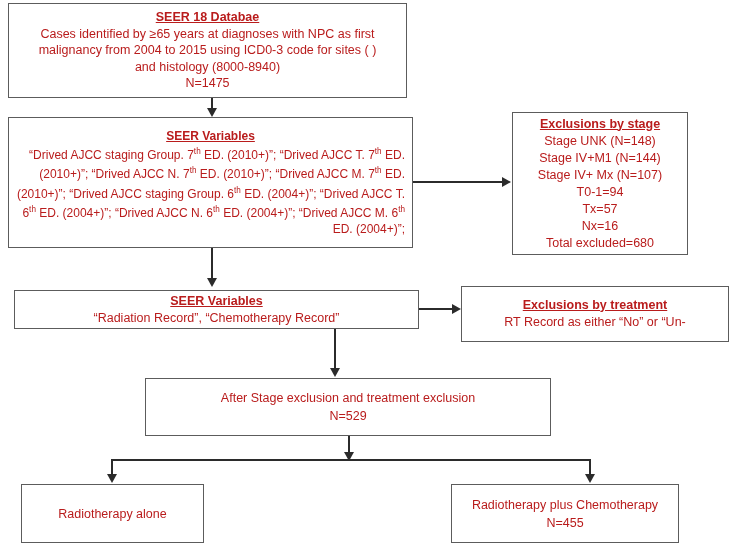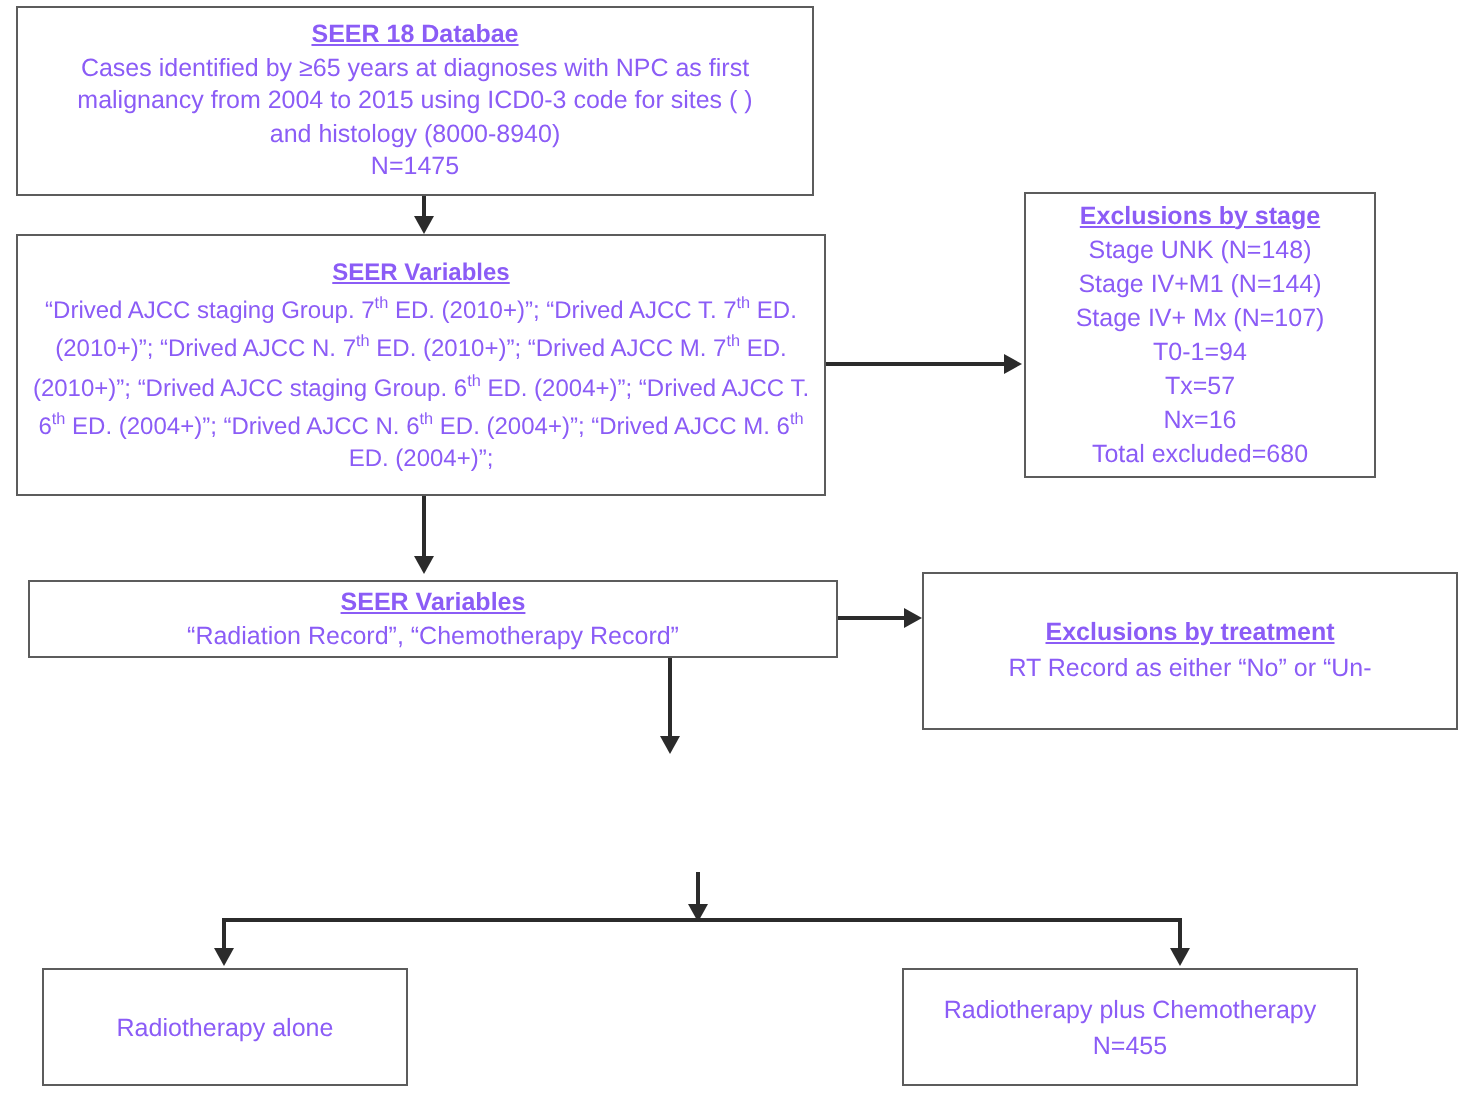--- a/index.html
+++ b/index.html
@@ -6,42 +6,42 @@
     margin: 0;
     padding: 0;
     background: #ffffff;
   }
   #canvas {
     position: relative;
     width: 742px;
     height: 547px;
     background: #ffffff;
     font-family: "Liberation Sans", sans-serif;
-    color: #8b5cf6;
+    color: #b91c1c;
     overflow: hidden;
   }
   .box {
     position: absolute;
     box-sizing: border-box;
     border: 1.5px solid #5c5c5c;
     background: #ffffff;
     display: flex;
     flex-direction: column;
     justify-content: center;
     text-align: center;
   }
   .box .title {
     text-decoration: underline;
     font-weight: 600;
   }
   .line {
     white-space: normal;
   }
   .just {
-    text-align: center;
+    text-align: right;
   }
   
   .vline {
     position: absolute;
     background: #2b2b2b;
     width: 2px;
   }
   .hline {
     position: absolute;
     background: #2b2b2b;
@@ -61,23 +61,23 @@
     height: 0;
     border-top: 5px solid transparent;
     border-bottom: 5px solid transparent;
     border-left: 9px solid #2b2b2b;
   }
   sup { font-size: 0.68em; vertical-align: super; }
 
   
   #box-seer-database { left: 8px;   top: 3px;   width: 399px; height: 95px;  padding: 3px 6px; font-size: 12.5px; line-height: 16.5px; }
   #box-seer-variables-staging { left: 8px; top: 117px; width: 405px; height: 131px; padding: 4px 7px; font-size: 12px; line-height: 16.2px; }
-  #box-exclusions-stage { left: 512px; top: 96px; width: 176px; height: 143px; padding: 2px 4px; font-size: 12.5px; line-height: 17px; }
+  #box-exclusions-stage { left: 512px; top: 112px; width: 176px; height: 143px; padding: 2px 4px; font-size: 12.5px; line-height: 17px; }
   #box-seer-variables-treatment { left: 14px; top: 290px; width: 405px; height: 39px; padding: 2px 6px; font-size: 12.5px; line-height: 17px; }
-  #box-exclusions-treatment { left: 461px; top: 286px; width: 268px; height: 79px; padding: 2px 12px; font-size: 12.5px; line-height: 17.5px; }
+  #box-exclusions-treatment { left: 461px; top: 286px; width: 268px; height: 56px; padding: 2px 12px; font-size: 12.5px; line-height: 17.5px; }
   #box-after-exclusion { left: 145px; top: 378px; width: 406px; height: 58px; padding: 2px 6px; font-size: 12.5px; line-height: 18px; }
   #box-radiotherapy-alone { left: 21px; top: 484px; width: 183px; height: 59px; padding: 6px 6px; font-size: 12.5px; line-height: 18px; }
   #box-radiotherapy-chemo { left: 451px; top: 484px; width: 228px; height: 59px; padding: 2px 6px; font-size: 12.5px; line-height: 18px; }
 </style>
 </head>
 <body>
 
 <div id="canvas">
 
   <div class="box" id="box-seer-database">
@@ -122,20 +122,24 @@
   <div class="arrow-right" style="left:452px; top:304px;"></div>
 
   <div class="box" id="box-exclusions-treatment">
     <div class="title">Exclusions by treatment</div>
     <div class="line">RT  Record as either “No” or “Un-</div>
   </div>
 
   <div class="vline" style="left:334px; top:329px; height:40px;"></div>
   <div class="arrow-down" style="left:330px; top:368px;"></div>
 
+  <div class="box" id="box-after-exclusion">
+    <div class="line">After Stage exclusion and treatment exclusion</div>
+    <div class="line">N=529</div>
+  </div>
 
   <div class="vline" style="left:348px; top:436px; height:24px;"></div>
   <div class="arrow-down" style="left:344px; top:452px;"></div>
   <div class="hline" style="left:111px; top:459px; width:480px;"></div>
   <div class="vline" style="left:111px; top:459px; height:17px;"></div>
   <div class="arrow-down" style="left:107px; top:474px;"></div>
   <div class="vline" style="left:589px; top:459px; height:17px;"></div>
   <div class="arrow-down" style="left:585px; top:474px;"></div>
 
   <div class="box" id="box-radiotherapy-alone">

